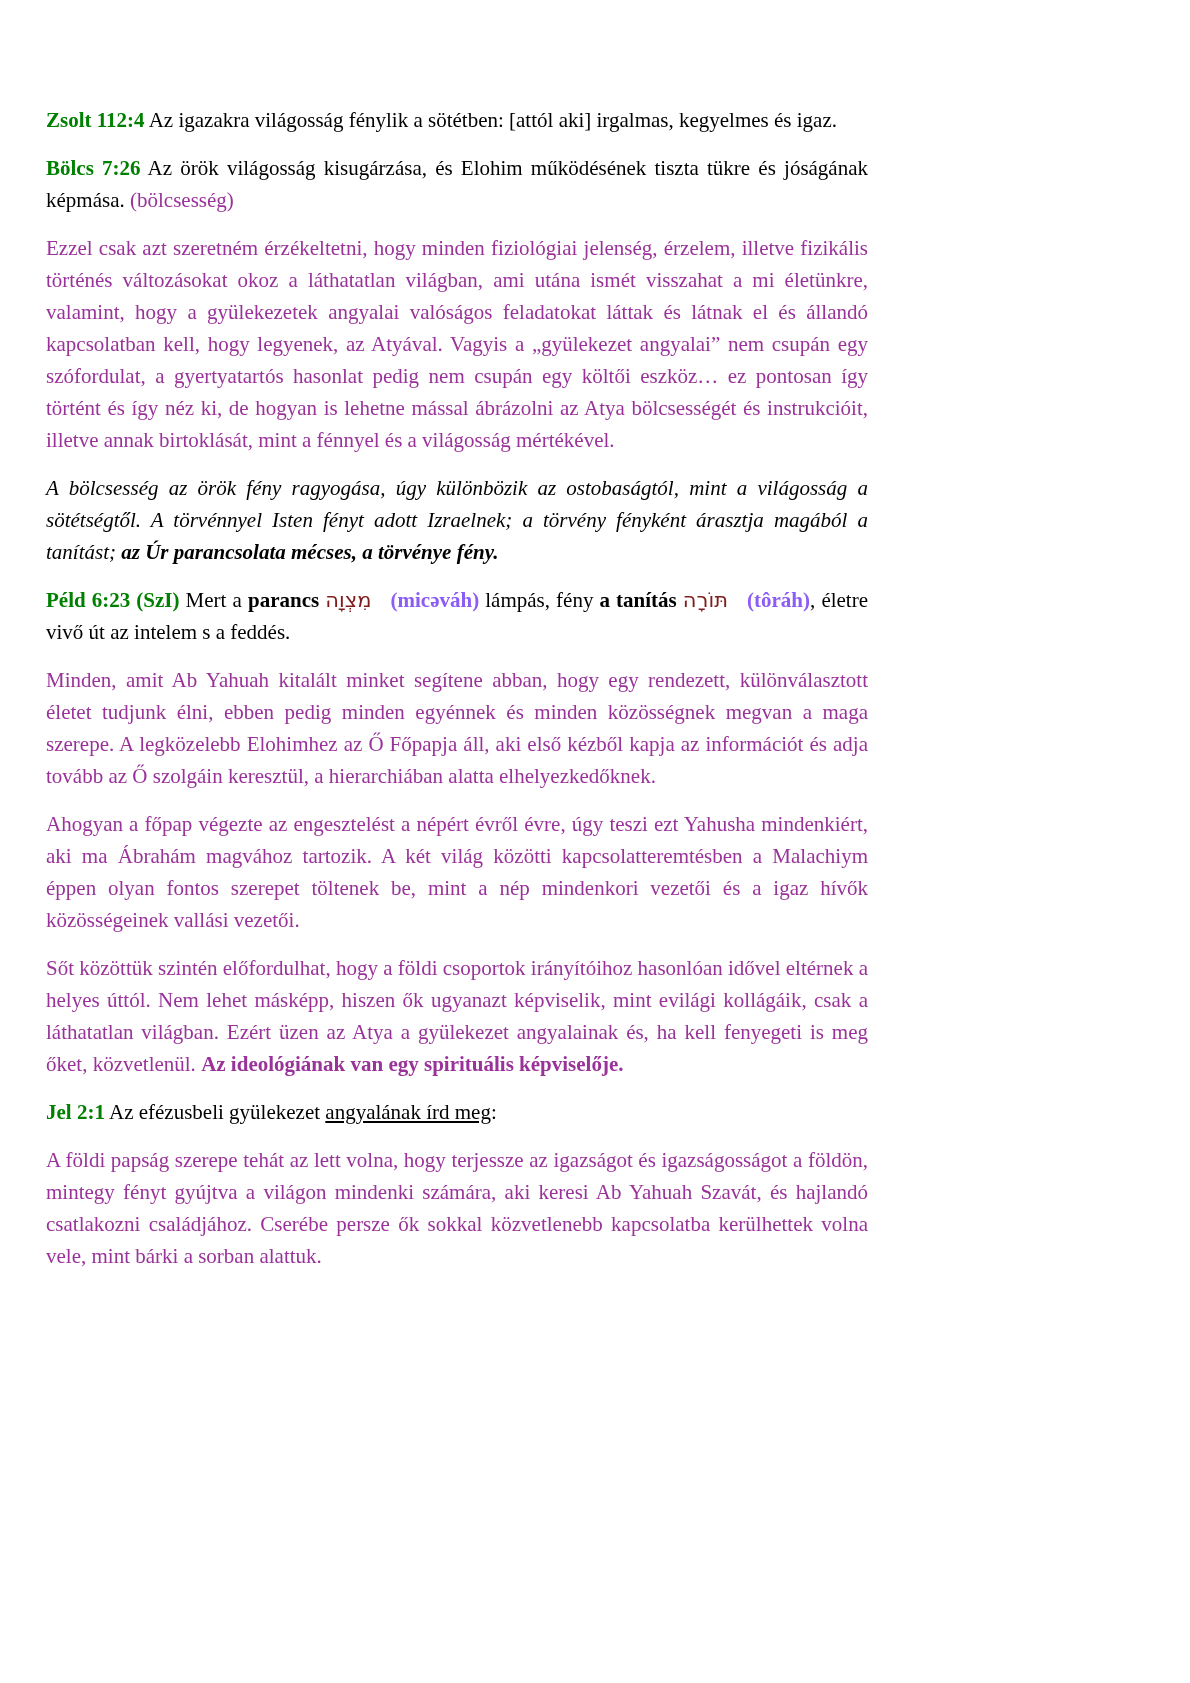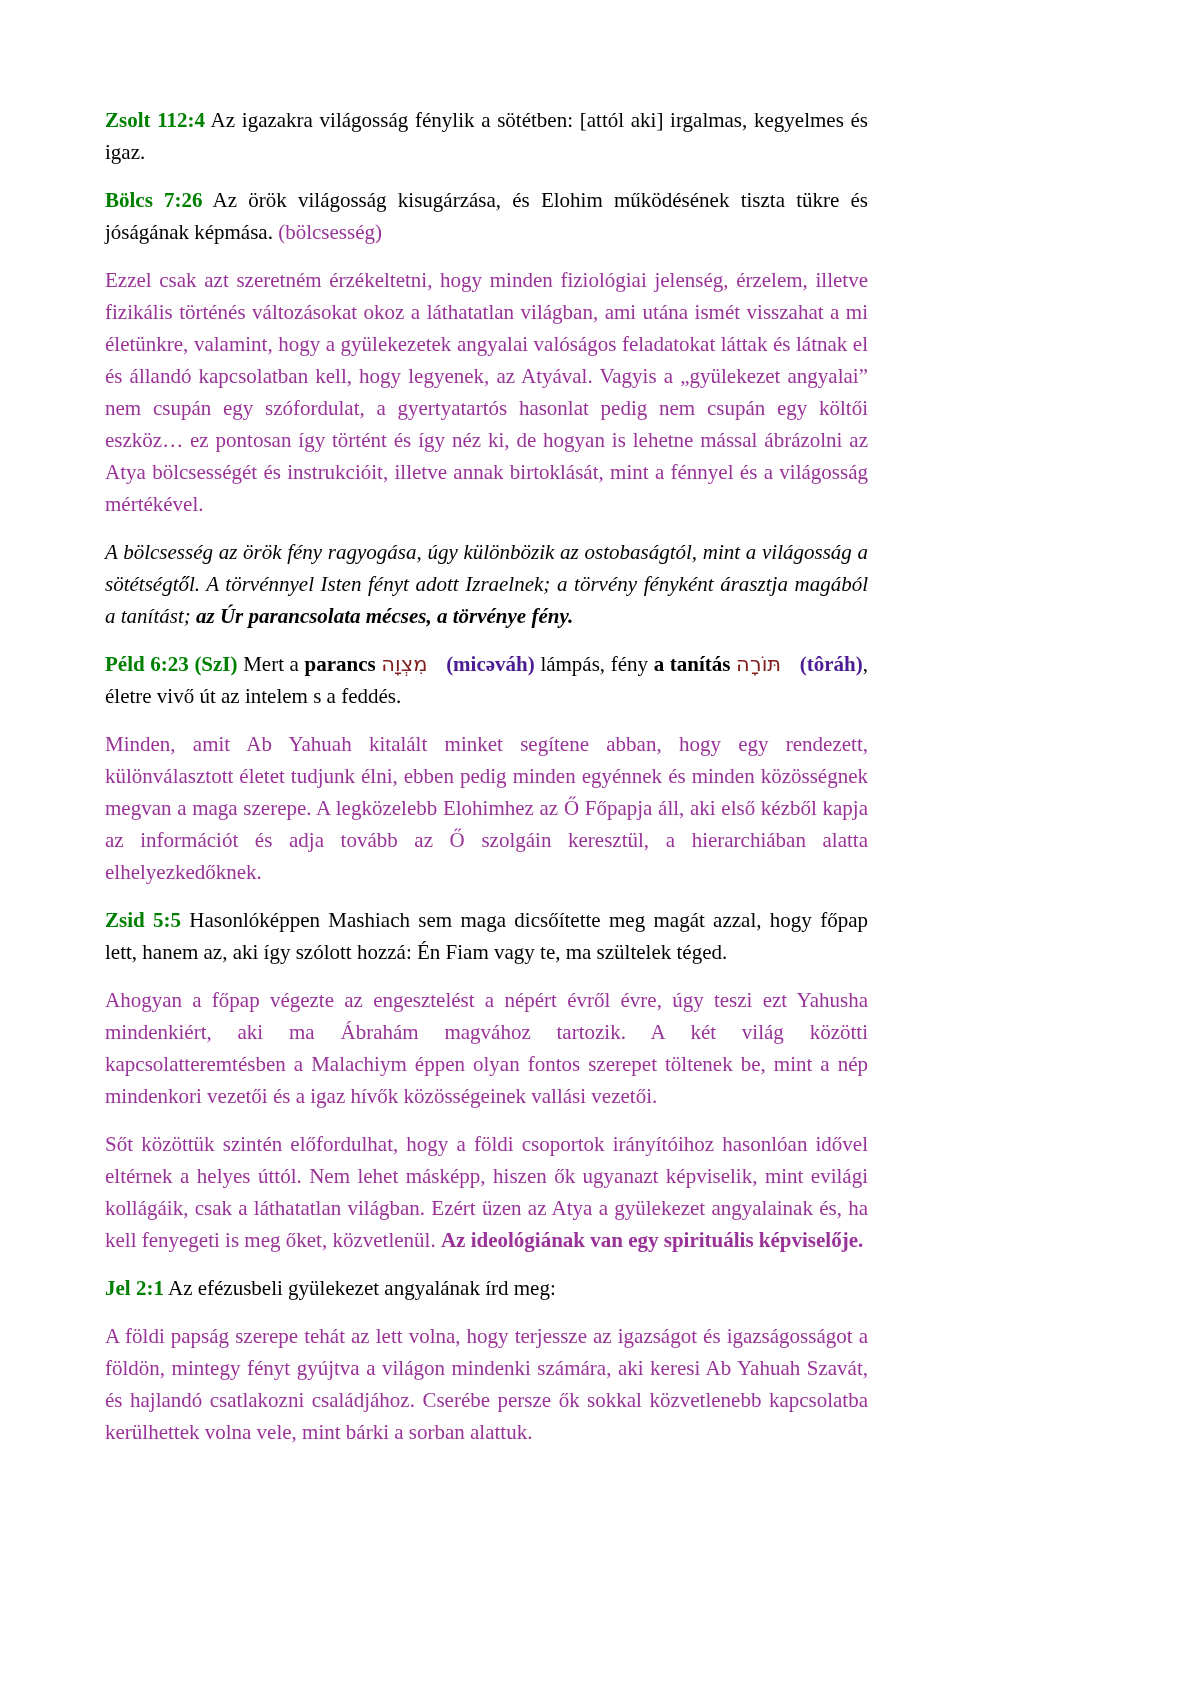--- a/index.html
+++ b/index.html
@@ -6,54 +6,53 @@
     margin: 0;
     padding: 0;
     background: #ffffff;
   }
   .page {
     position: relative;
     width: 972px;
     min-height: 1683px;
     background: #ffffff;
     box-sizing: border-box;
-    padding: 104px 104px 60px 105px;
+    padding: 104px 104px 60px 46px;
     font-family: "Liberation Serif", "DejaVu Serif", serif;
     font-size: 21px;
     line-height: 32px;
     color: #000000;
   }
   .doc p {
     margin: 0 0 16px 0;
     text-align: justify;
     text-justify: inter-word;
   }
   .doc p.italic-para {
     font-style: italic;
   }
   
   .ref      { color: #008000; font-weight: bold; }
   .b        { font-weight: bold; }
   .bi       { font-weight: bold; font-style: italic; }
   .purple   { color: #993399; margin-top: 28px; }
   .purple-b { color: #993399; font-weight: bold; }
   .heb      { color: #7f1d1d; font-family: "DejaVu Sans", "Liberation Serif", sans-serif; }
-  .blue-b   { color: #4c1d95; font-weight: bold; margin-left: 13px; }
-  .u        { }
+  .blue-b   { color: #8b5cf6; font-weight: bold; margin-left: 13px; }
+  .u        { text-decoration: underline; }
 </style>
 </head>
 <body>
 
 <div class="page">
   <div class="doc">
       <p><span class="ref">Zsolt 112:4</span><span> Az igazakra világosság fénylik a sötétben: [attól aki] irgalmas, kegyelmes és igaz.</span></p>
       <p><span class="ref">Bölcs 7:26</span><span> Az örök világosság kisugárzása, és Elohim működésének tiszta tükre és jóságának képmása. </span><span class="purple">(bölcsesség)</span></p>
       <p><span class="purple">Ezzel csak azt szeretném érzékeltetni, hogy minden fiziológiai jelenség, érzelem, illetve fizikális történés változásokat okoz a láthatatlan világban, ami utána ismét visszahat a mi életünkre, valamint, hogy a gyülekezetek angyalai valóságos feladatokat láttak és látnak el és állandó kapcsolatban kell, hogy legyenek, az Atyával. Vagyis a „gyülekezet angyalai” nem csupán egy szófordulat, a gyertyatartós hasonlat pedig nem csupán egy költői eszköz… ez pontosan így történt és így néz ki, de hogyan is lehetne mással ábrázolni az Atya bölcsességét és instrukcióit, illetve annak birtoklását, mint a fénnyel és a világosság mértékével.</span></p>
       <p class="italic-para"><span>A bölcsesség az örök fény ragyogása, úgy különbözik az ostobaságtól, mint a világosság a sötétségtől. A törvénnyel Isten fényt adott Izraelnek; a törvény fényként árasztja magából a tanítást; </span><span class="bi">az Úr parancsolata mécses, a törvénye fény.</span></p>
       <p><span class="ref">Péld 6:23 (SzI)</span><span> Mert a </span><span class="b">parancs</span><span> </span><span class="heb">מִצְוָה</span><span class="blue-b"> (micəváh)</span><span> lámpás, fény </span><span class="b">a tanítás</span><span> </span><span class="heb">תּוֹרָה</span><span class="blue-b"> (tôráh)</span><span>, életre vivő út az intelem s a feddés.</span></p>
       <p><span class="purple">Minden, amit Ab Yahuah kitalált minket segítene abban, hogy egy rendezett, különválasztott életet tudjunk élni, ebben pedig minden egyénnek és minden közösségnek megvan a maga szerepe. A legközelebb Elohimhez az Ő Főpapja áll, aki első kézből kapja az információt és adja tovább az Ő szolgáin keresztül, a hierarchiában alatta elhelyezkedőknek.</span></p>
-      <p><span class="ref">Zsid 5:5</span><span> Hasonlóképpen Mashiach sem maga dicsőítette meg magát azzal, hogy főpap lett, hanem az, aki így szólott hozzá: Én Fiam vagy te, ma szültelek téged.</span></p>
       <p><span class="purple">Ahogyan a főpap végezte az engesztelést a népért évről évre, úgy teszi ezt Yahusha mindenkiért, aki ma Ábrahám magvához tartozik. A két világ közötti kapcsolatteremtésben a Malachiym éppen olyan fontos szerepet töltenek be, mint a nép mindenkori vezetői és a igaz hívők közösségeinek vallási vezetői.</span></p>
       <p><span class="purple">Sőt közöttük szintén előfordulhat, hogy a földi csoportok irányítóihoz hasonlóan idővel eltérnek a helyes úttól. Nem lehet másképp, hiszen ők ugyanazt képviselik, mint evilági kollágáik, csak a láthatatlan világban. Ezért üzen az Atya a gyülekezet angyalainak és, ha kell fenyegeti is meg őket, közvetlenül. </span><span class="purple-b">Az ideológiának van egy spirituális képviselője.</span></p>
       <p><span class="ref">Jel 2:1</span><span> Az efézusbeli gyülekezet </span><span class="u">angyalának írd meg</span><span>:</span></p>
       <p><span class="purple">A földi papság szerepe tehát az lett volna, hogy terjessze az igazságot és igazságosságot a földön, mintegy fényt gyújtva a világon mindenki számára, aki keresi Ab Yahuah Szavát, és hajlandó csatlakozni családjához. Cserébe persze ők sokkal közvetlenebb kapcsolatba kerülhettek volna vele, mint bárki a sorban alattuk.</span></p>
     </div>
 </div>
 
 </body></html>

